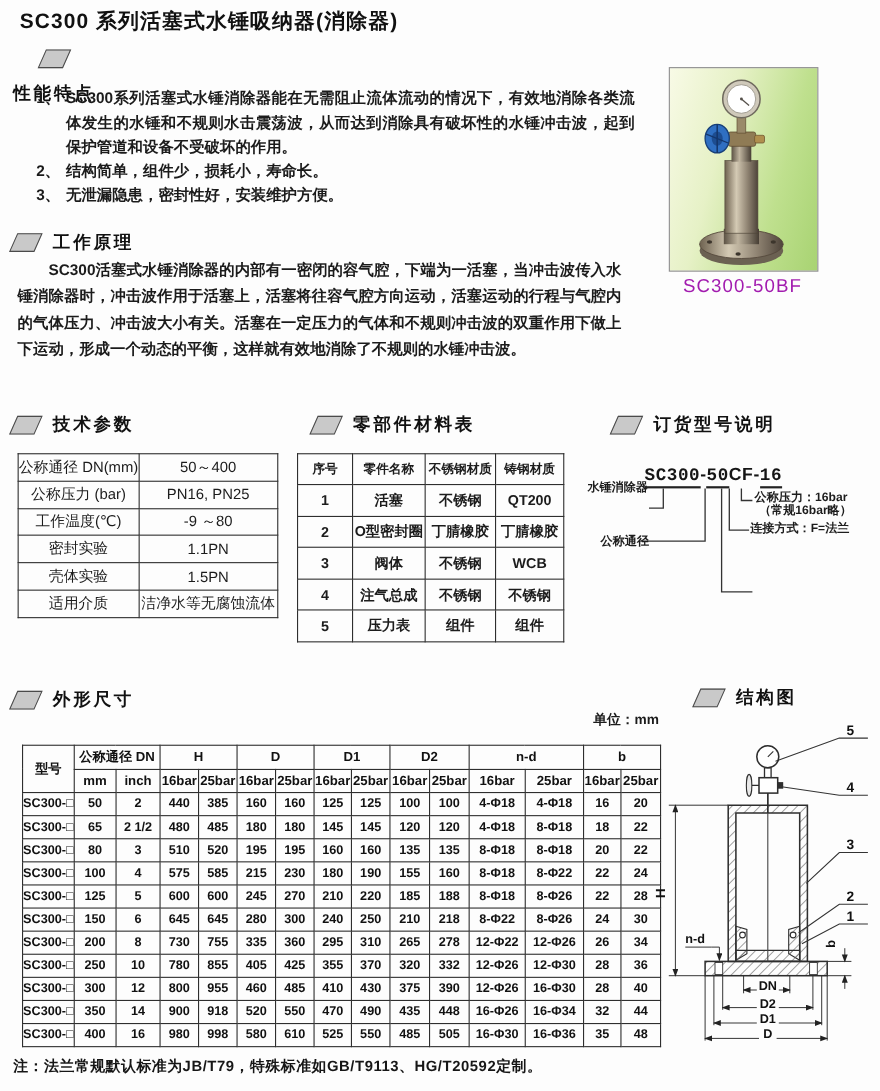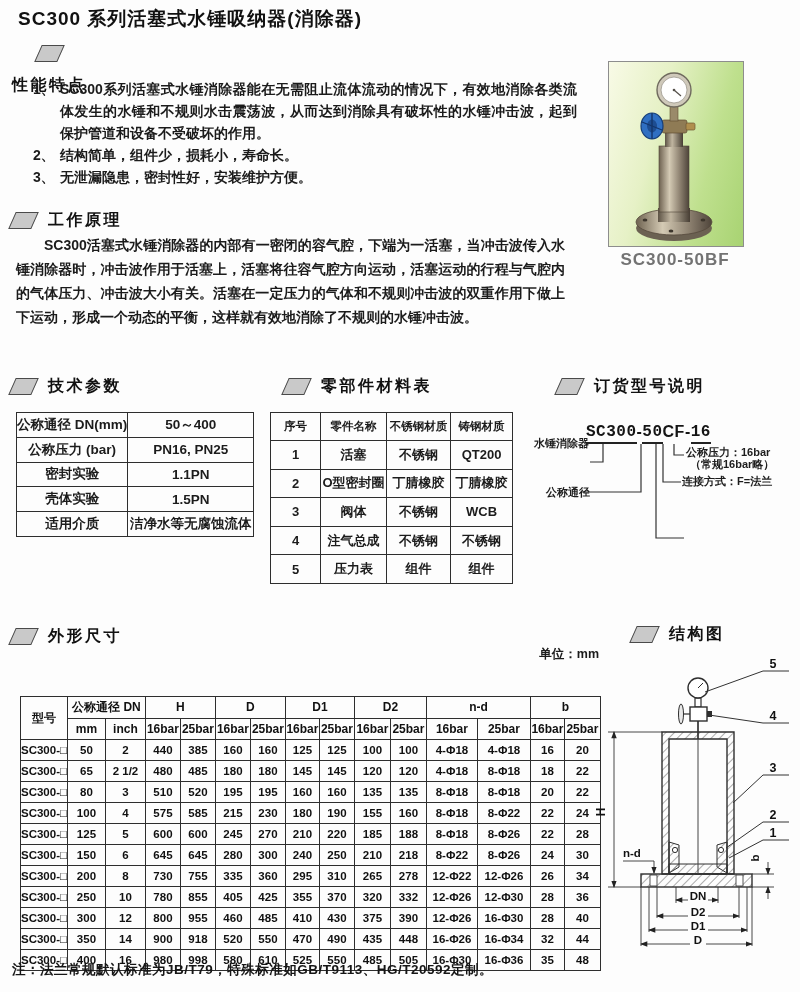--- a/index.html
+++ b/index.html
@@ -15,30 +15,30 @@
   .feat-list{left:33px;top:78px;width:544px;}
   .feat{display:flex;font-size:14px;font-weight:600;line-height:1.58;color:#1b1b1b;text-align:justify;}
   .feat .num{flex:0 0 27px;}
   .feat .txt{flex:1;}
   
   .principle{left:16px;top:233px;width:549px;font-size:14px;font-weight:600;line-height:1.72;
              text-align:justify;text-indent:2em;color:#1b1b1b;}
   
   .photo{left:608px;top:61px;width:134px;height:184px;border:1px solid #8d8d8d;
          background:linear-gradient(105deg,#f8fae6 0%,#e6f1c6 35%,#bfe08e 70%,#a8d372 100%);}
-  .photo-cap{left:606px;top:250px;width:138px;text-align:center;font-size:17px;font-weight:bold;letter-spacing:1px;color:#737373;}
+  .photo-cap{left:606px;top:250px;width:138px;text-align:center;font-size:17px;font-weight:normal;letter-spacing:1px;color:#a21caf;}
   
   table{border-collapse:collapse;table-layout:fixed;}
   th,td{border:1.5px solid #2e2e2e;text-align:center;padding:0;white-space:nowrap;overflow:hidden;}
-  .tech-table{left:16px;top:412px;font-size:13.5px;font-weight:700;}
+  .tech-table{left:16px;top:412px;font-size:13.5px;font-weight:400;}
   .tech-table td{height:23.8px;}
   .parts-table{left:270px;top:412px;font-size:13px;font-weight:700;}
   .parts-table th{height:27px;font-size:11.5px;}
   .parts-table td{height:27.6px;}
-  .dims-table{left:20px;top:696px;font-size:11.5px;font-weight:700;color:#111;}
+  .dims-table{left:20px;top:677px;font-size:11.5px;font-weight:700;color:#111;}
   .dims-table th{height:20.5px;font-size:12px;}
   .dims-table td{height:20px;}
   .unit-label{left:533px;top:646px;width:66px;font-size:12.5px;font-weight:bold;text-align:right;}
   
   .model-code{left:586px;top:423px;font-size:16px;font-weight:bold;letter-spacing:.5px;color:#151515;display:flex;}
   .model-code .u{border-bottom:2px solid #222;padding-bottom:1px;font-family:Liberation Mono, monospace;}
   .ord-label{font-size:11px;font-weight:700;color:#1d1d1d;line-height:12.5px;white-space:nowrap;}
   
   .footer-note{left:12px;top:961px;font-size:13.5px;font-weight:700;color:#161616;letter-spacing:.5px;}
   svg{display:block;}
@@ -129,20 +129,24 @@
         <col style="width:126px">
       </colgroup>
     <tbody>
         <tr>
           <td>公称通径 DN(mm)</td>
           <td>50～400</td>
         </tr>
         <tr>
           <td>公称压力 (bar)</td>
           <td>PN16, PN25</td>
+        </tr>
+        <tr>
+          <td>工作温度(℃)</td>
+          <td>-9 ～80</td>
         </tr>
         <tr>
           <td>密封实验</td>
           <td>1.1PN</td>
         </tr>
         <tr>
           <td>壳体实验</td>
           <td>1.5PN</td>
         </tr>
         <tr>

